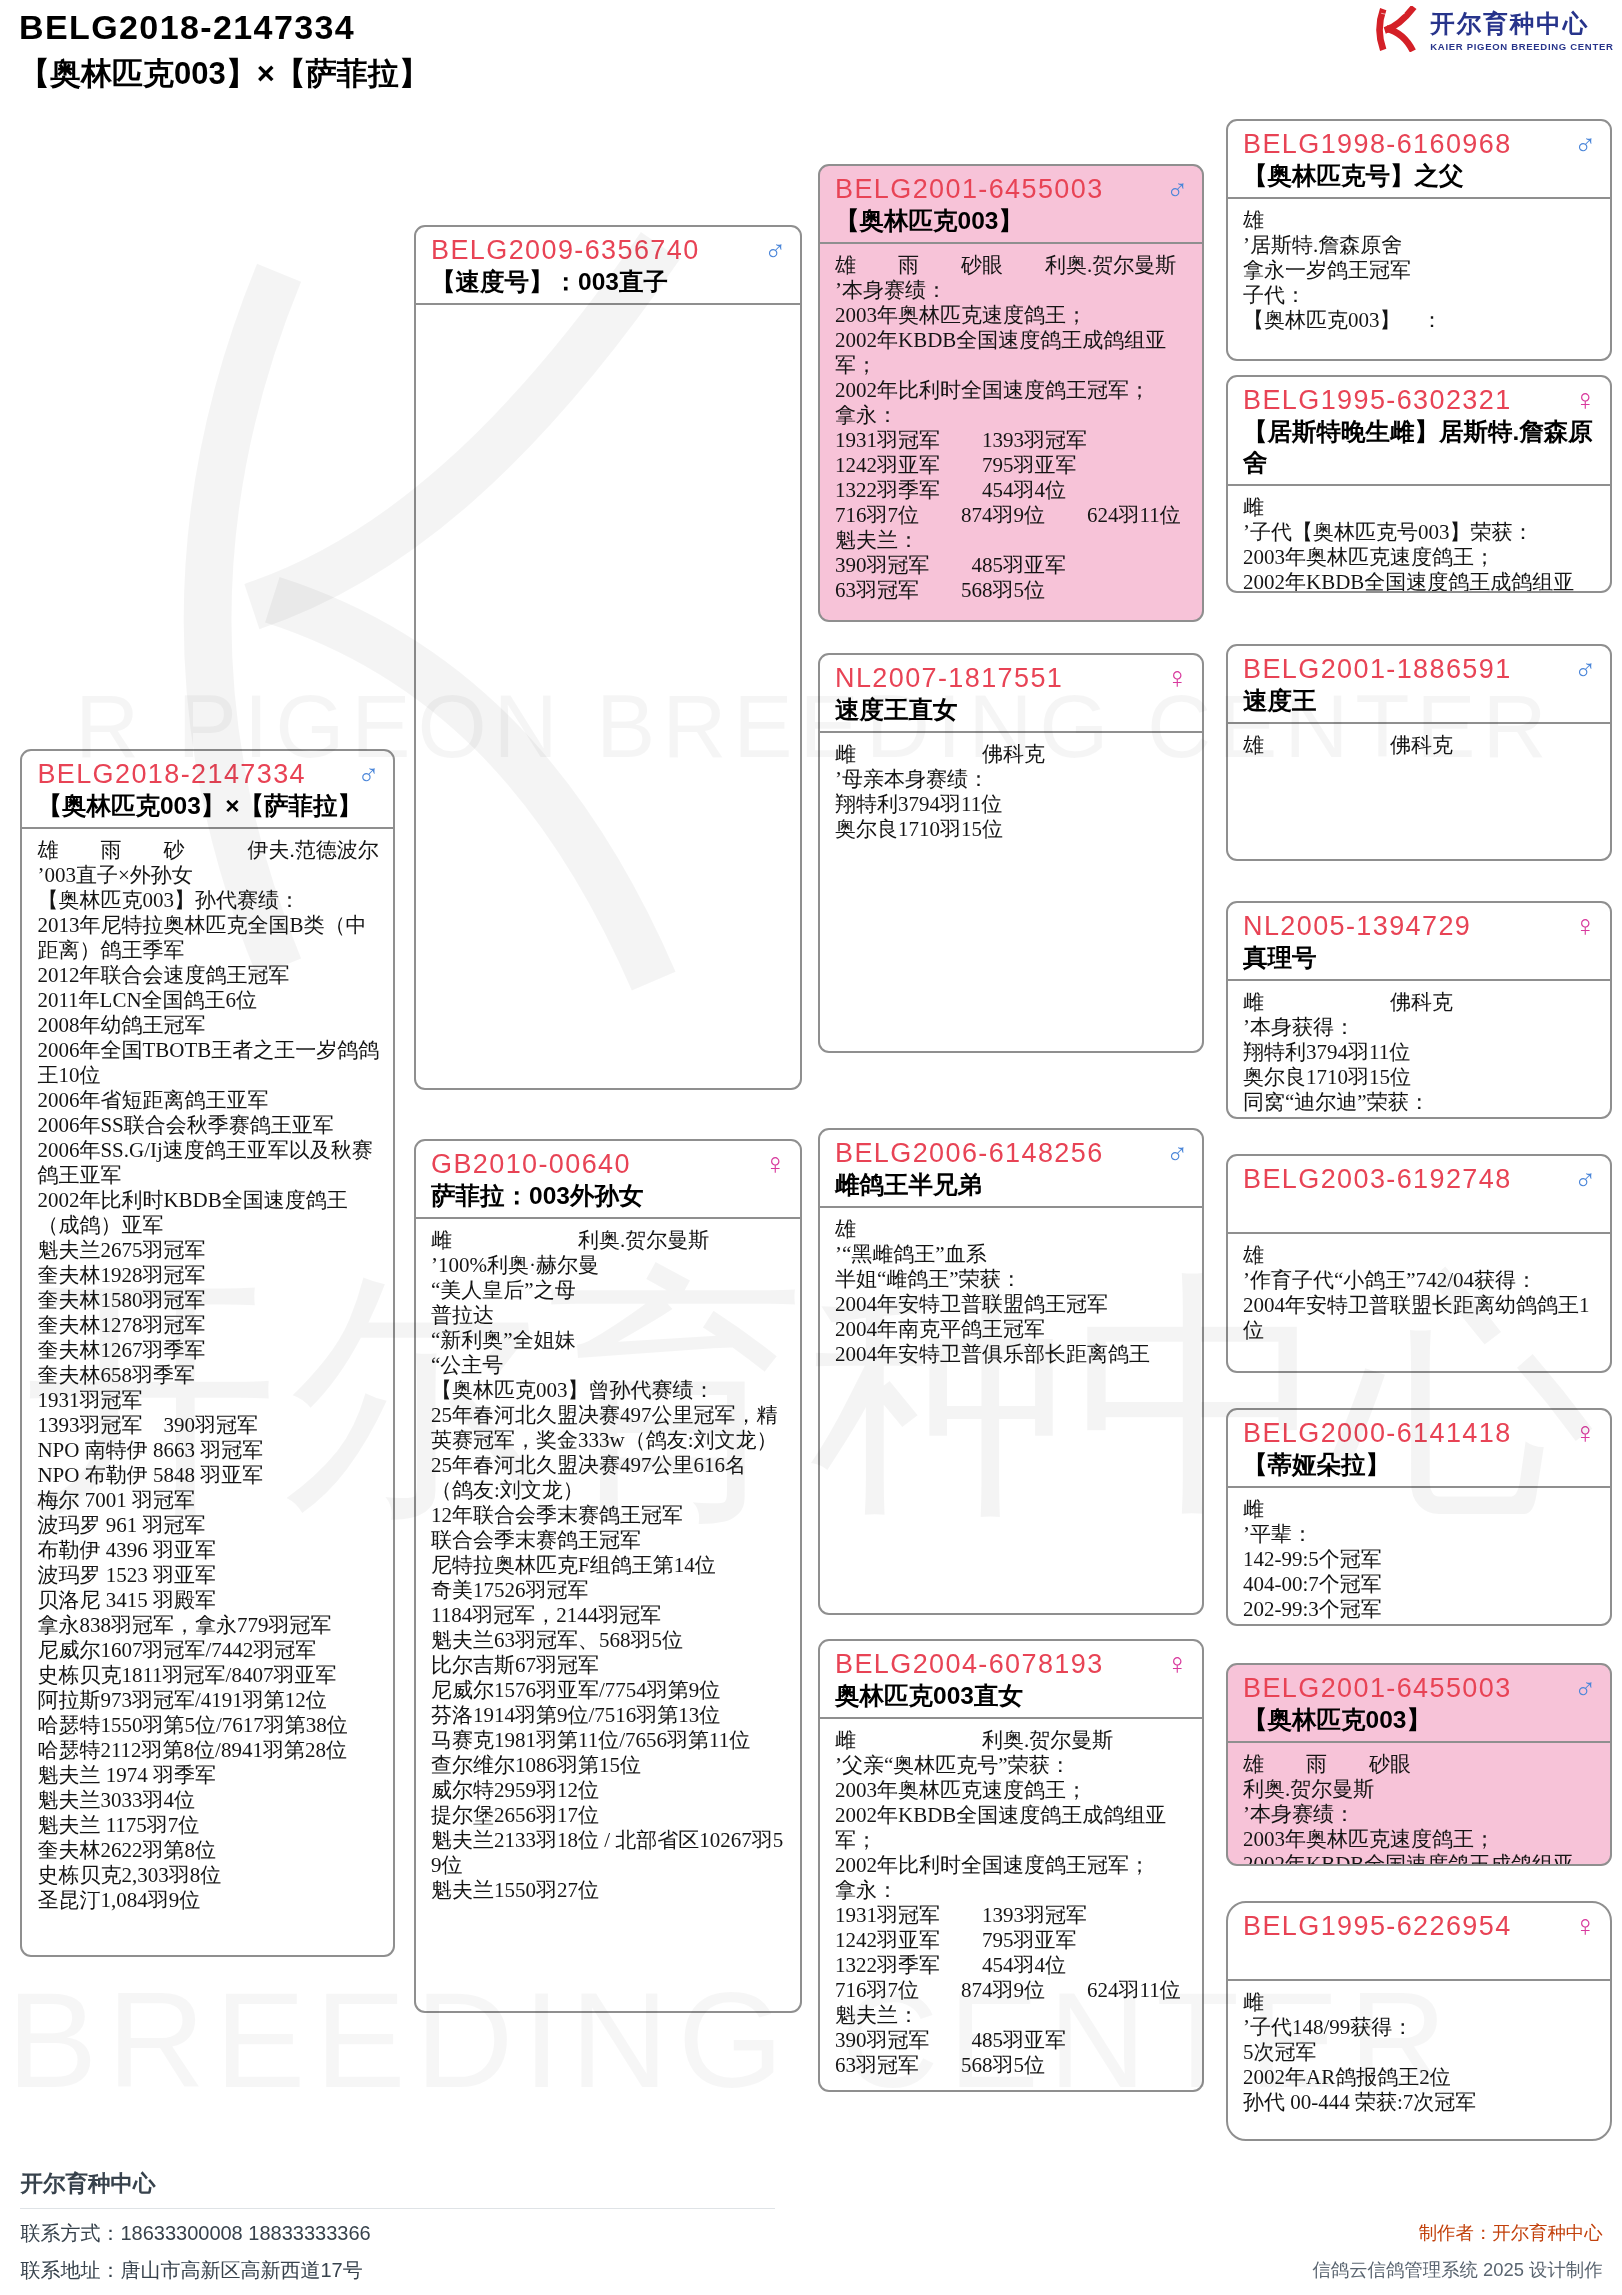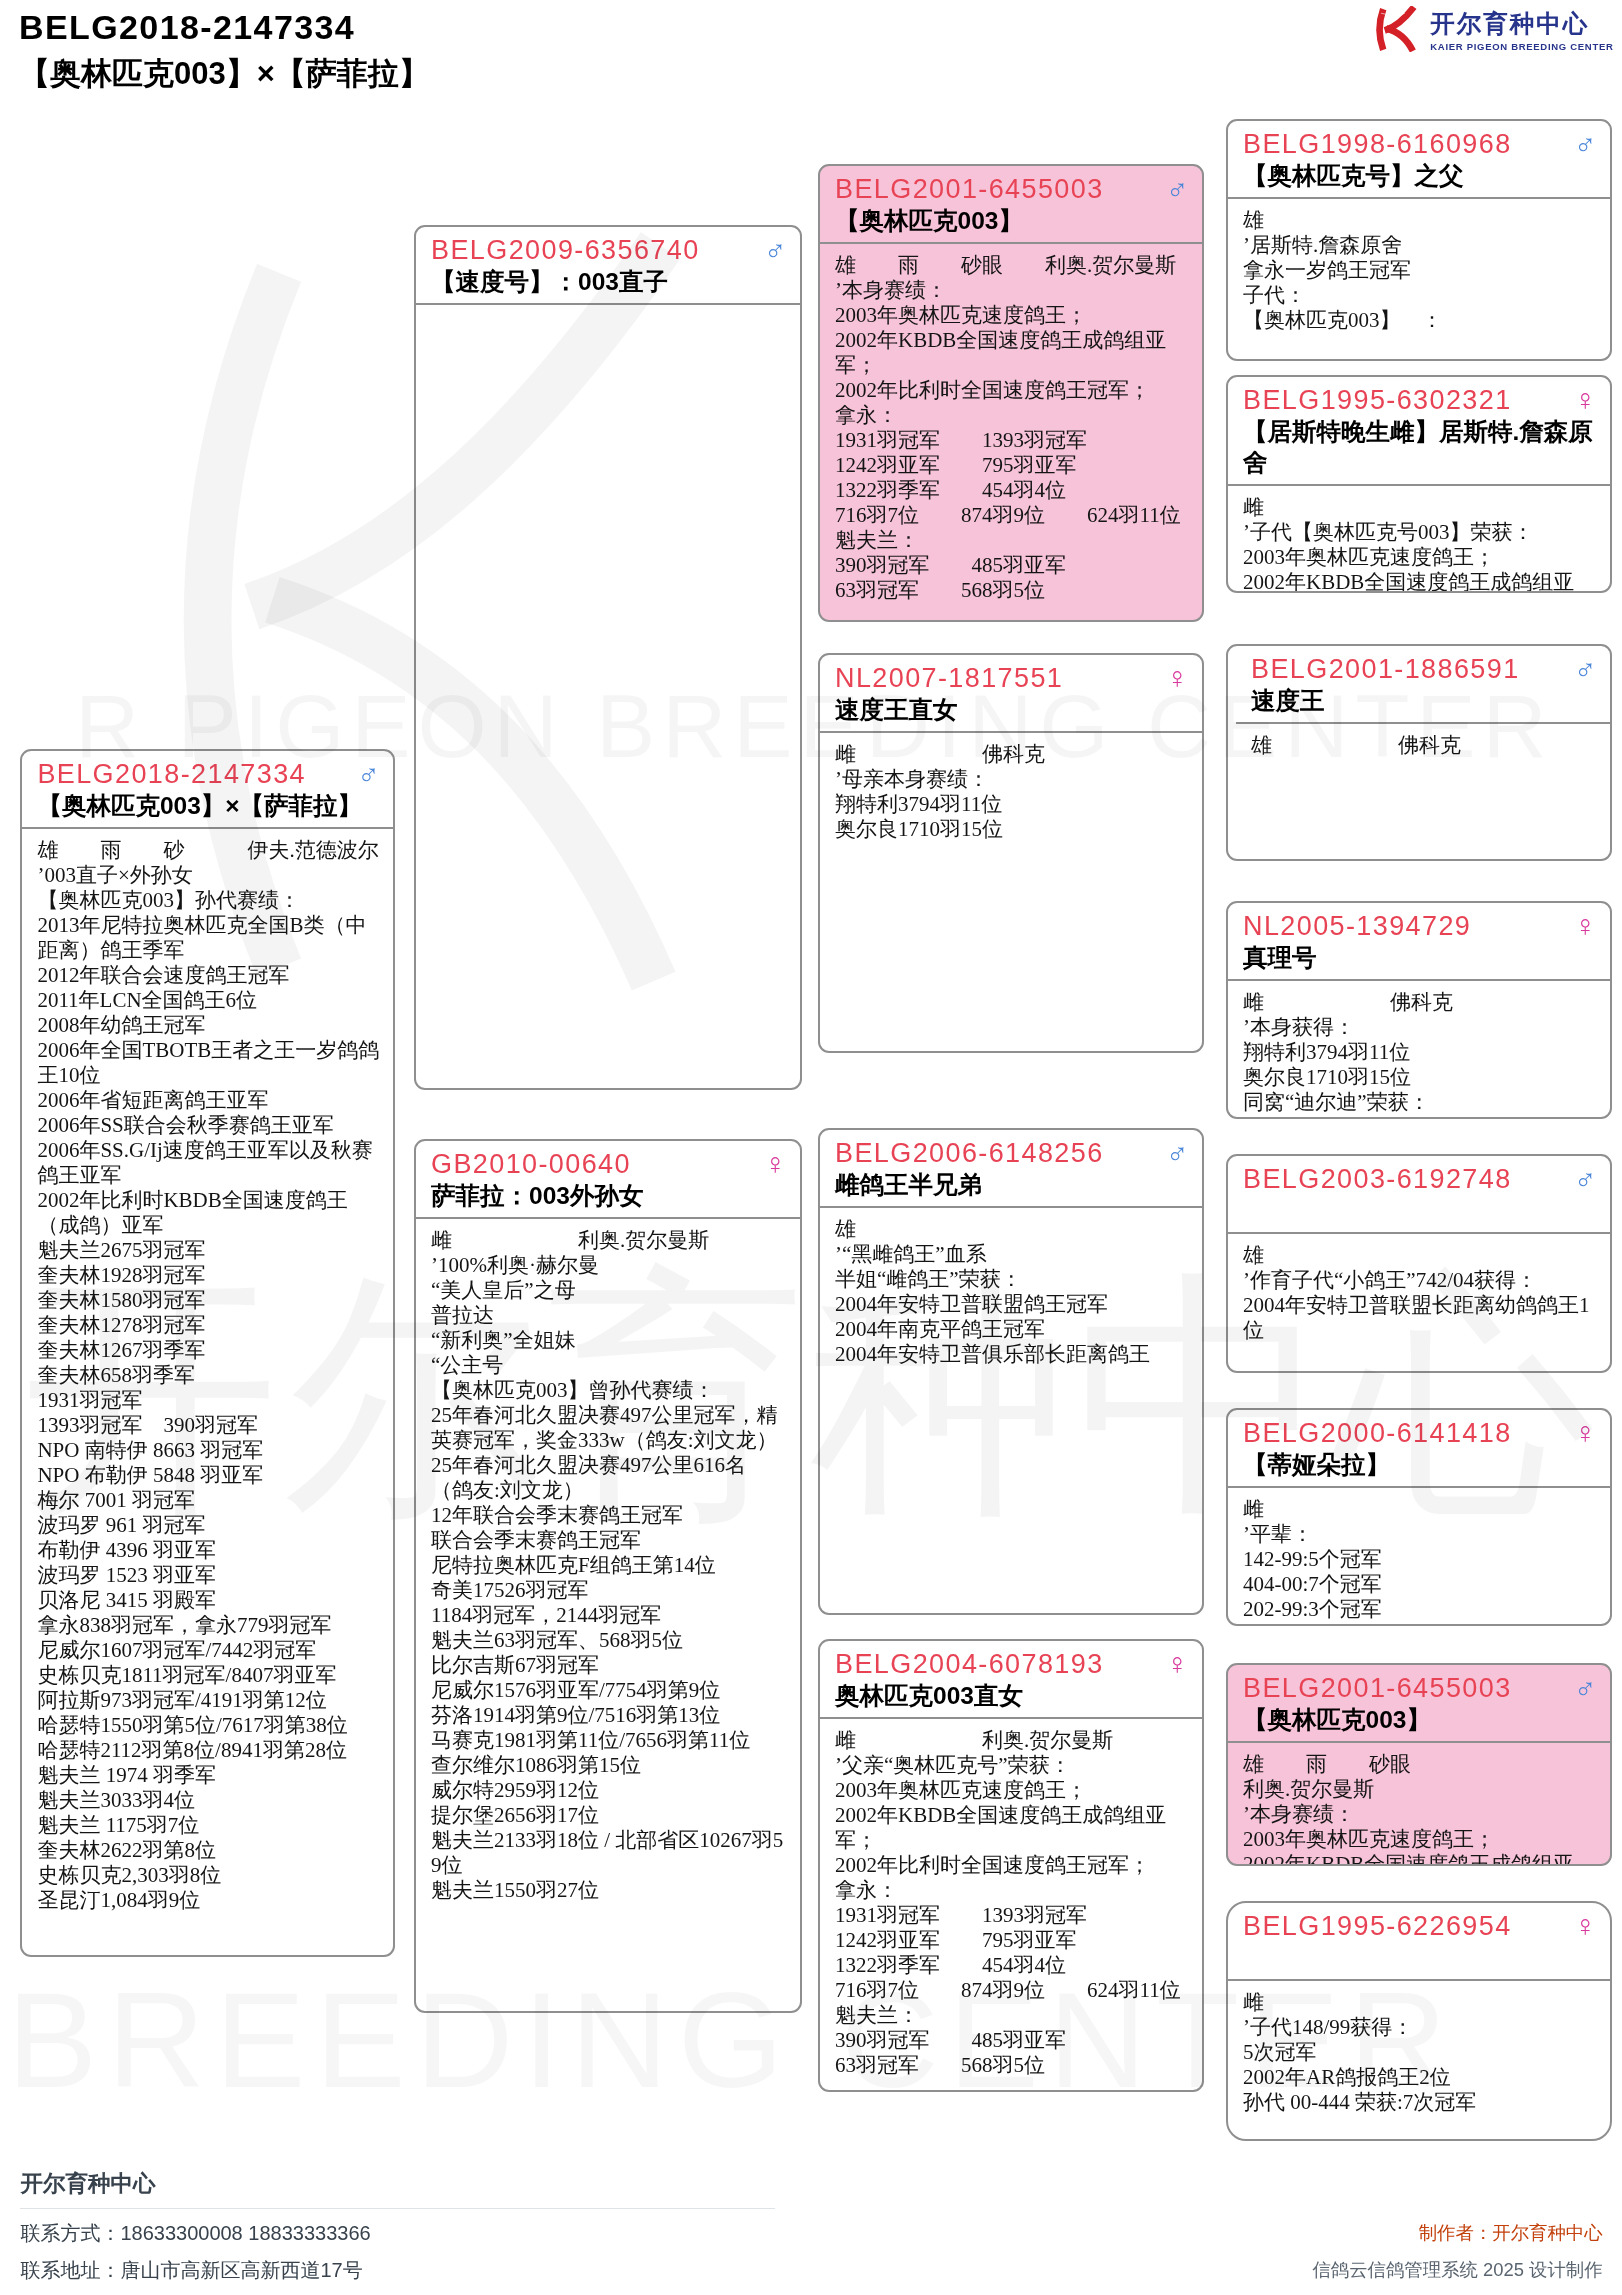--- a/index.html
+++ b/index.html
@@ -57,21 +57,21 @@
   
   .pA{left:20.4px;  top:749px;width:375px;height:1208px;}
   .pB{left:414px; top:225px; width:388px;height:865px;}
   .pC{left:414px; top:1139px;width:388px;height:874px;}
   .pD{left:818px;top:164px; width:386px;height:458px;}
   .pE{left:818px;top:653px; width:386px;height:400px;}
   .pF{left:818px;top:1128px;width:386px;height:487px;}
   .pG{left:818px;top:1639px;width:386px;height:453px;}
   .pH{left:1226px;top:119px; width:386px;height:242px;}
   .pI{left:1226px;top:375px; width:386px;height:218px;}
-  .pJ{left:1226px;top:644px; width:386px;height:217px;padding-left:8px;}
+  .pJ{left:1226px;top:644px; width:386px;height:217px;}
   .pK{left:1226px;top:901px;width:386px;height:218px;}
   .pL{left:1226px;top:1154px;width:386px;height:219px;}
   .pM{left:1226px;top:1408px;width:386px;height:218px;}
   .pN{left:1226px;top:1663px;width:386px;height:203px;}
   .pO{left:1226px;top:1901px;width:386px;height:240px;border-radius:20px;}
   
   .footer-title{position:absolute;left:20.4px;top:2168px;font-size:22.5px;font-weight:bold;color:#37424c;z-index:2;}
   .footer-divider{position:absolute;left:20.4px;top:2208px;width:755px;height:1.4px;background:#dfe3e6;z-index:2;}
   .footer-line1{position:absolute;left:20.4px;top:2220px;font-size:20px;color:#37424c;z-index:2;}
   .footer-line2{position:absolute;left:20.4px;top:2257px;font-size:20px;color:#37424c;z-index:2;}

